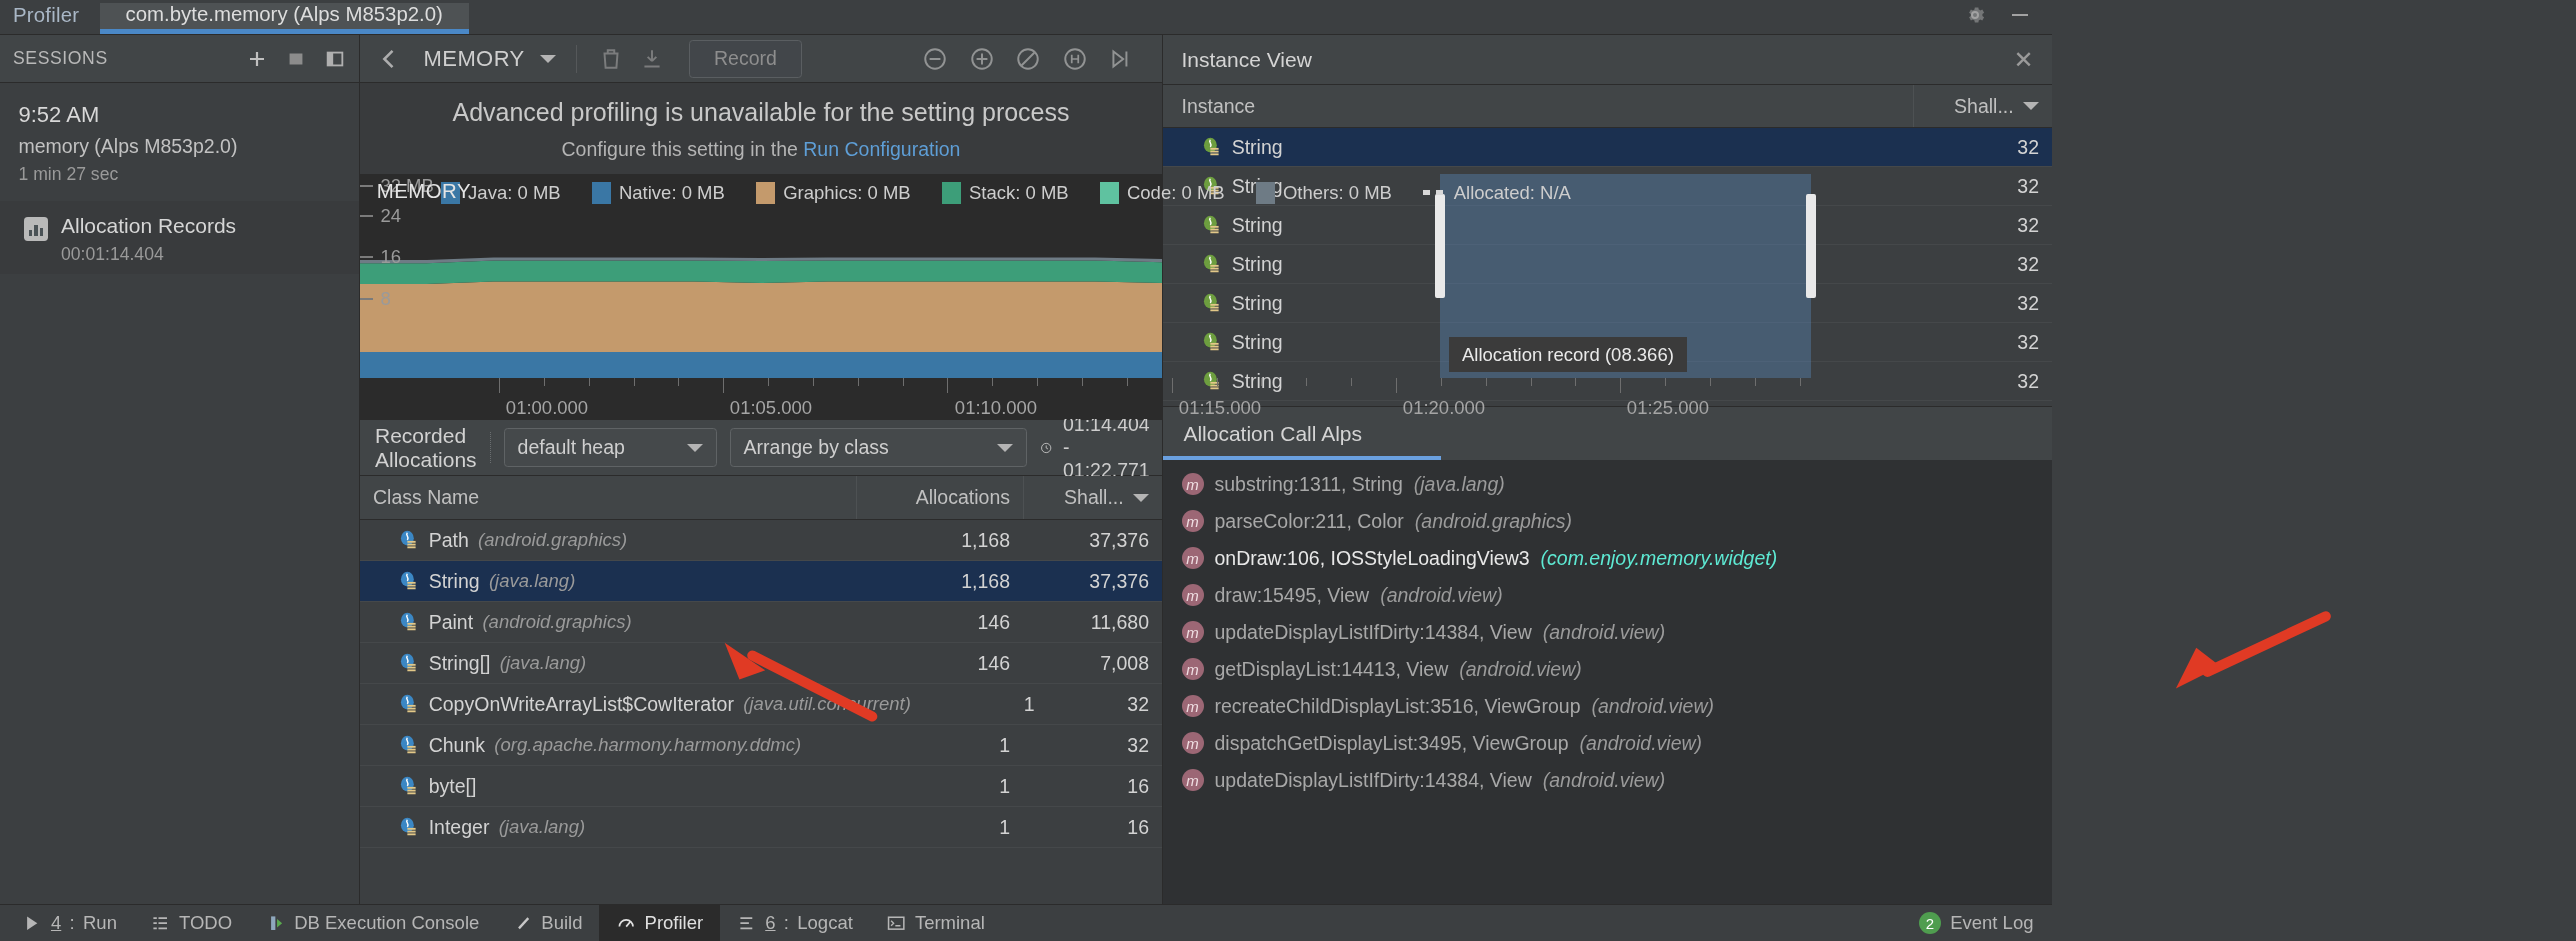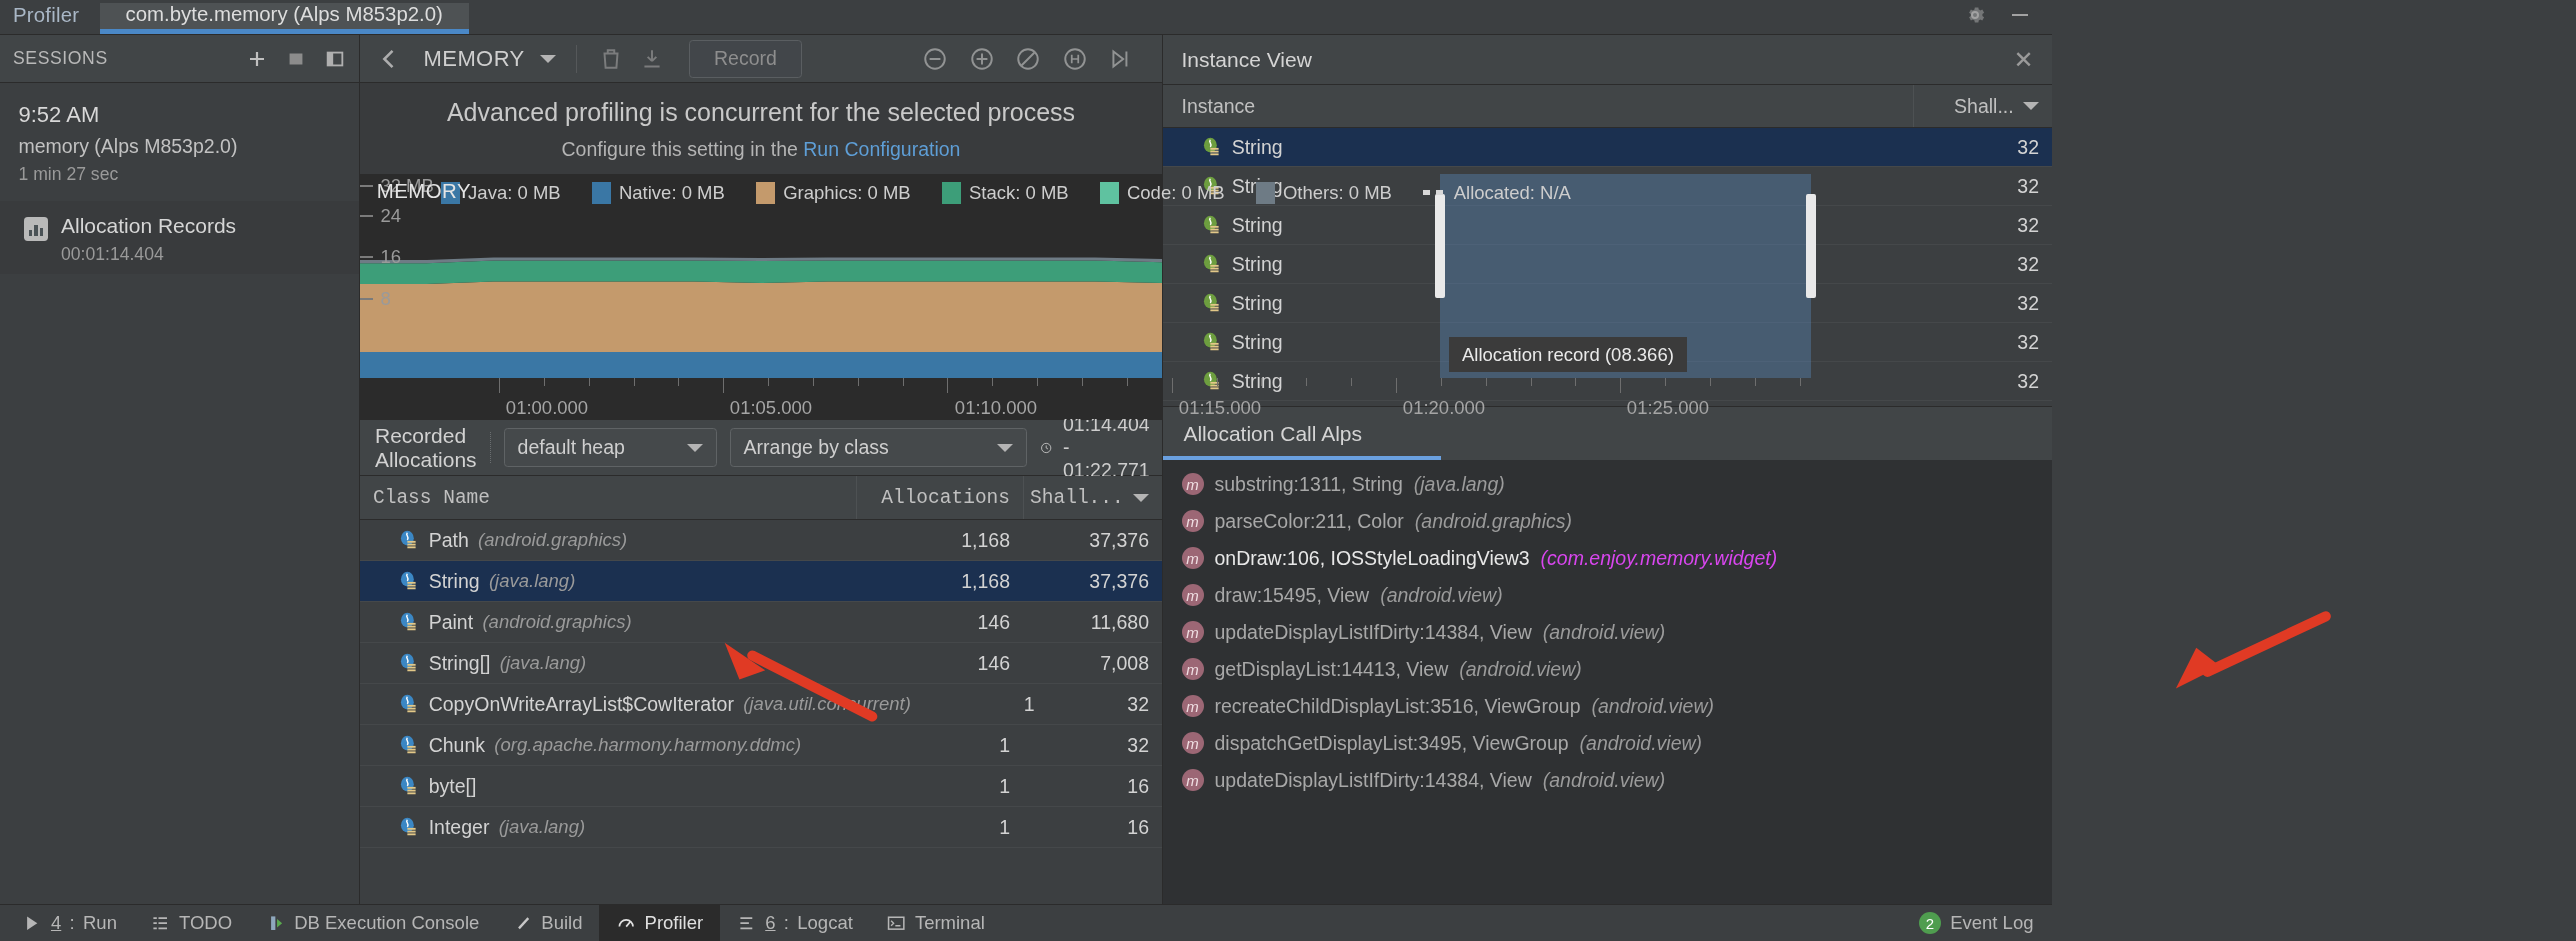--- a/index.html
+++ b/index.html
@@ -134,21 +134,21 @@
     padding: 7.4px 13px; min-width: 213px; font-size: 19.5px; color: #cfcfcf;
   }
   .combo.wide { min-width: 297px; }
   .clock-grp { margin-left: auto; display: flex; align-items: center; gap: 11px; font-size: 19.5px; color: #cdcdcd; }
   .clock { width: 24px; height: 24px; }
   .filter-ico { width: 24px; height: 26px; margin-left: 5.6px; }
 
   
   .ctable { flex: 1; display: flex; flex-direction: column; min-height: 0; background: #3c3f41; }
   .ct-head { display: flex; height: 44px; background: #414547; border-bottom: 0.9px solid #2b2b2b; flex: none; }
-  .ct-head div { font-size: 19.5px; color: #c0c0c0; display: flex; align-items: center; padding: 0 13px; font-family: Liberation Mono, monospace; }
+  .ct-head div { font-size: 19.5px; color: #c0c0c0; display: flex; align-items: center; padding: 0 13px; }
   .c-name { flex: 1; }
   .c-alloc { width: 167px; justify-content: flex-end; border-left: 0.9px solid #4d5153; }
   .c-shal { width: 139px; justify-content: flex-end; gap: 9.3px; border-left: 0.9px solid #4d5153; }
   .ct-body { flex: 1; overflow: hidden; }
   .crow { display: flex; height: 41px; align-items: center; border-bottom: 0.9px solid #45484a; }
   .crow.sel { background: #1b3050; }
   .crow .cn { flex: 1; display: flex; align-items: center; gap: 9.3px; padding-left: 39px; font-size: 19.5px; color: #d3d3d3; white-space: nowrap; }
   .crow .cn em { font-style: italic; color: #9a9a9a; font-size: 18.5px; }
   .crow .ca { width: 167px; text-align: right; padding-right: 13px; font-size: 19.5px; color: #d3d3d3; }
   .crow .cs { width: 139px; text-align: right; padding-right: 13px; font-size: 19.5px; color: #d3d3d3; }
@@ -174,21 +174,21 @@
 
   .acs-tab { height: 54px; display: flex; align-items: center; padding: 0 20.4px;
              background: #414547; position: relative; flex: none; border-top: 0.9px solid #2b2b2b; }
   .acs-tab .t { font-size: 21px; color: #d4d4d4; }
   .acs-tab::after { content:""; position:absolute; left:0; width: 278px; bottom: 0; height: 3.7px; background:#6aa0e0; }
   .acs-body { flex: 1; background: #2f3133; overflow: hidden; padding-top: 5.6px; }
   .srow { display: flex; align-items: center; gap: 11px; height: 37px; padding-left: 18.5px;
           font-size: 19.5px; color: #a8a8a8; white-space: nowrap; }
   .srow.hl { color: #e8e8e8; }
   .srow em { font-style: italic; color: #9b9b9b; }
-  .srow.hl em { color: #d946ef; }
+  .srow.hl em { color: #5eead4; }
   .micon { width: 22px; height: 22px; border-radius: 50%; background: #9c6775; color: #f0dfe3;
            font-size: 15px; display: flex; align-items: center; justify-content: center; flex: none;
            font-style: italic; }
 
   
   .statusbar { height: 37px; background: #3c3f41; display: flex; align-items: center;
                border-top: 0.9px solid #2b2b2b; flex: none; padding-left: 5.6px; }
   .sb-item { display: flex; align-items: center; gap: 8.3px; padding: 0 16.7px; height: 37px;
              font-size: 18.5px; color: #b6b6b6; }
   .sb-item.active { background: #2b2b2b; color: #e0e0e0; }
@@ -292,21 +292,21 @@
             <circle cx="12" cy="12" r="9" fill="none" stroke="#bdbdbd" stroke-width="1.8"></circle>
             <path d="M9 8v8M15 8v8M9 12h6" stroke="#bdbdbd" stroke-width="1.6"></path>
           </svg>
           <svg class="tb-ico" viewBox="0 0 24 24">
             <path d="M5 5l9 7-9 7zM17 5v14" stroke="#bdbdbd" stroke-width="1.8" fill="none"></path>
           </svg>
         </div>
       </div>
 
       <div class="banner">
-        <div class="l1">Advanced profiling is concurrent for the selected process</div>
+        <div class="l1">Advanced profiling is unavailable for the setting process</div>
         <div class="l2">
           <span>Configure this setting in the </span><a href="#">Run Configuration</a>
         </div>
       </div>
 
       <div class="chart-wrap">
         <div class="legend" id="legend-host">
             <div class="lg" style="margin-left: 72px;">
               <span class="sw" style="background: rgb(58, 119, 165);"></span>
               <span>Java: 0 MB</span>

